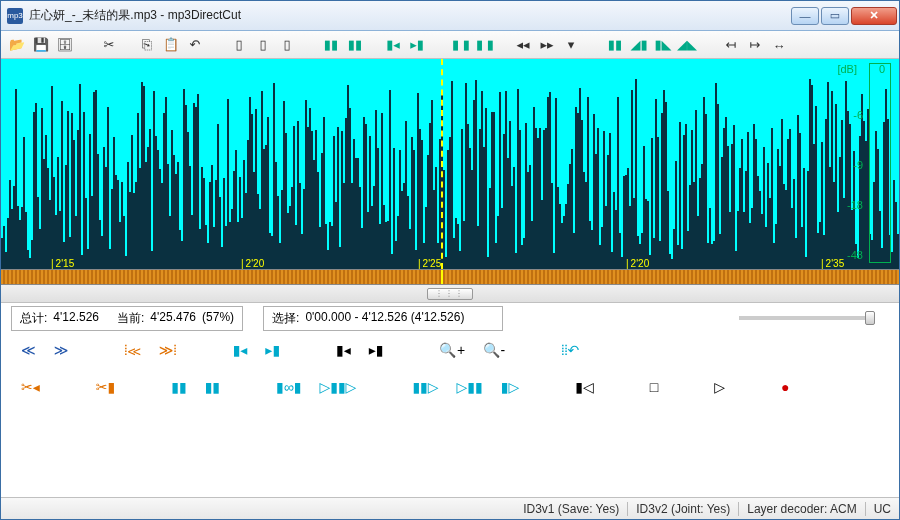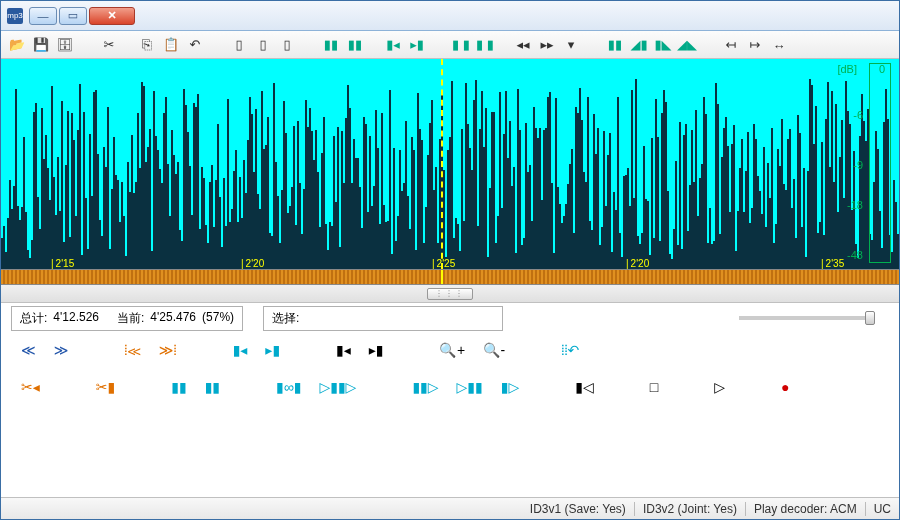--- a/index.html
+++ b/index.html
@@ -49,20 +49,21 @@
 .statusbar .sep{width:1px;height:14px;background:#bbb;margin:0 8px}
 .spacer{flex:1}
 </style>
 </head>
 <body>
 
 <div class="window">
 
   <div class="titlebar">
     <div class="icon">mp3</div>
+    <div class="title">庄心妍_-_未结的果.mp3 - mp3DirectCut</div>
     <div class="winbtns">
       <div class="winbtn">—</div>
       <div class="winbtn">▭</div>
       <div class="winbtn close">✕</div>
     </div>
   </div>
 
 
   <div class="toolbar">
     <div class="tbtn" style="color:#d4a000">📂</div>
@@ -560,21 +561,21 @@
       <div class="db-label" style="top:4px;right:10px">0</div>
       <div class="db-label" style="top:50px">-6</div>
       <div class="db-label" style="top:100px">-9</div>
       <div class="db-label" style="top:140px">-18</div>
       <div class="db-label" style="top:190px">-48</div>
       <div class="db-bar"></div>
     </div>
     <div class="timeline">
       <div class="tick" style="left:50px">2'15</div>
       <div class="tick" style="left:240px">2'20</div>
-      <div class="tick" style="left:431px">2'25</div>
+      <div class="tick" style="left:417px">2'25</div>
       <div class="tick" style="left:625px">2'20</div>
       <div class="tick" style="left:820px">2'35</div>
     </div>
   </div>
 
   <div class="overview">
     <div class="overview-mark"></div>
   </div>
 
   <div class="scroll-strip">
@@ -585,20 +586,21 @@
     <div class="info-box">
       <span>总计:</span>
       <span>4'12.526</span>
       <span style="width:6px"></span>
       <span>当前:</span>
       <span>4'25.476</span>
       <span>(57%)</span>
     </div>
     <div class="info-box" style="min-width:240px">
       <span>选择:</span>
+      <span>0'00.000 - 4'12.526 (4'12.526)</span>
     </div>
     <div class="slider">
       <div class="slider-thumb"></div>
     </div>
   </div>
 
   <div class="controls">
     <div class="ctrl">≪</div>
     <div class="ctrl">≫</div>
     <div class="cspace"></div>
@@ -642,18 +644,18 @@
   </div>
 
   <div class="spacer"></div>
 
   <div class="statusbar">
     <div class="spacer"></div>
     <span>ID3v1 (Save: Yes)</span>
     <div class="sep"></div>
     <span>ID3v2 (Joint: Yes)</span>
     <div class="sep"></div>
-    <span>Play decoder: ACM</span>
+    <span>Layer decoder: ACM</span>
     <div class="sep"></div>
     <span>UC</span>
   </div>
 
 </div>
 
 </body></html>

